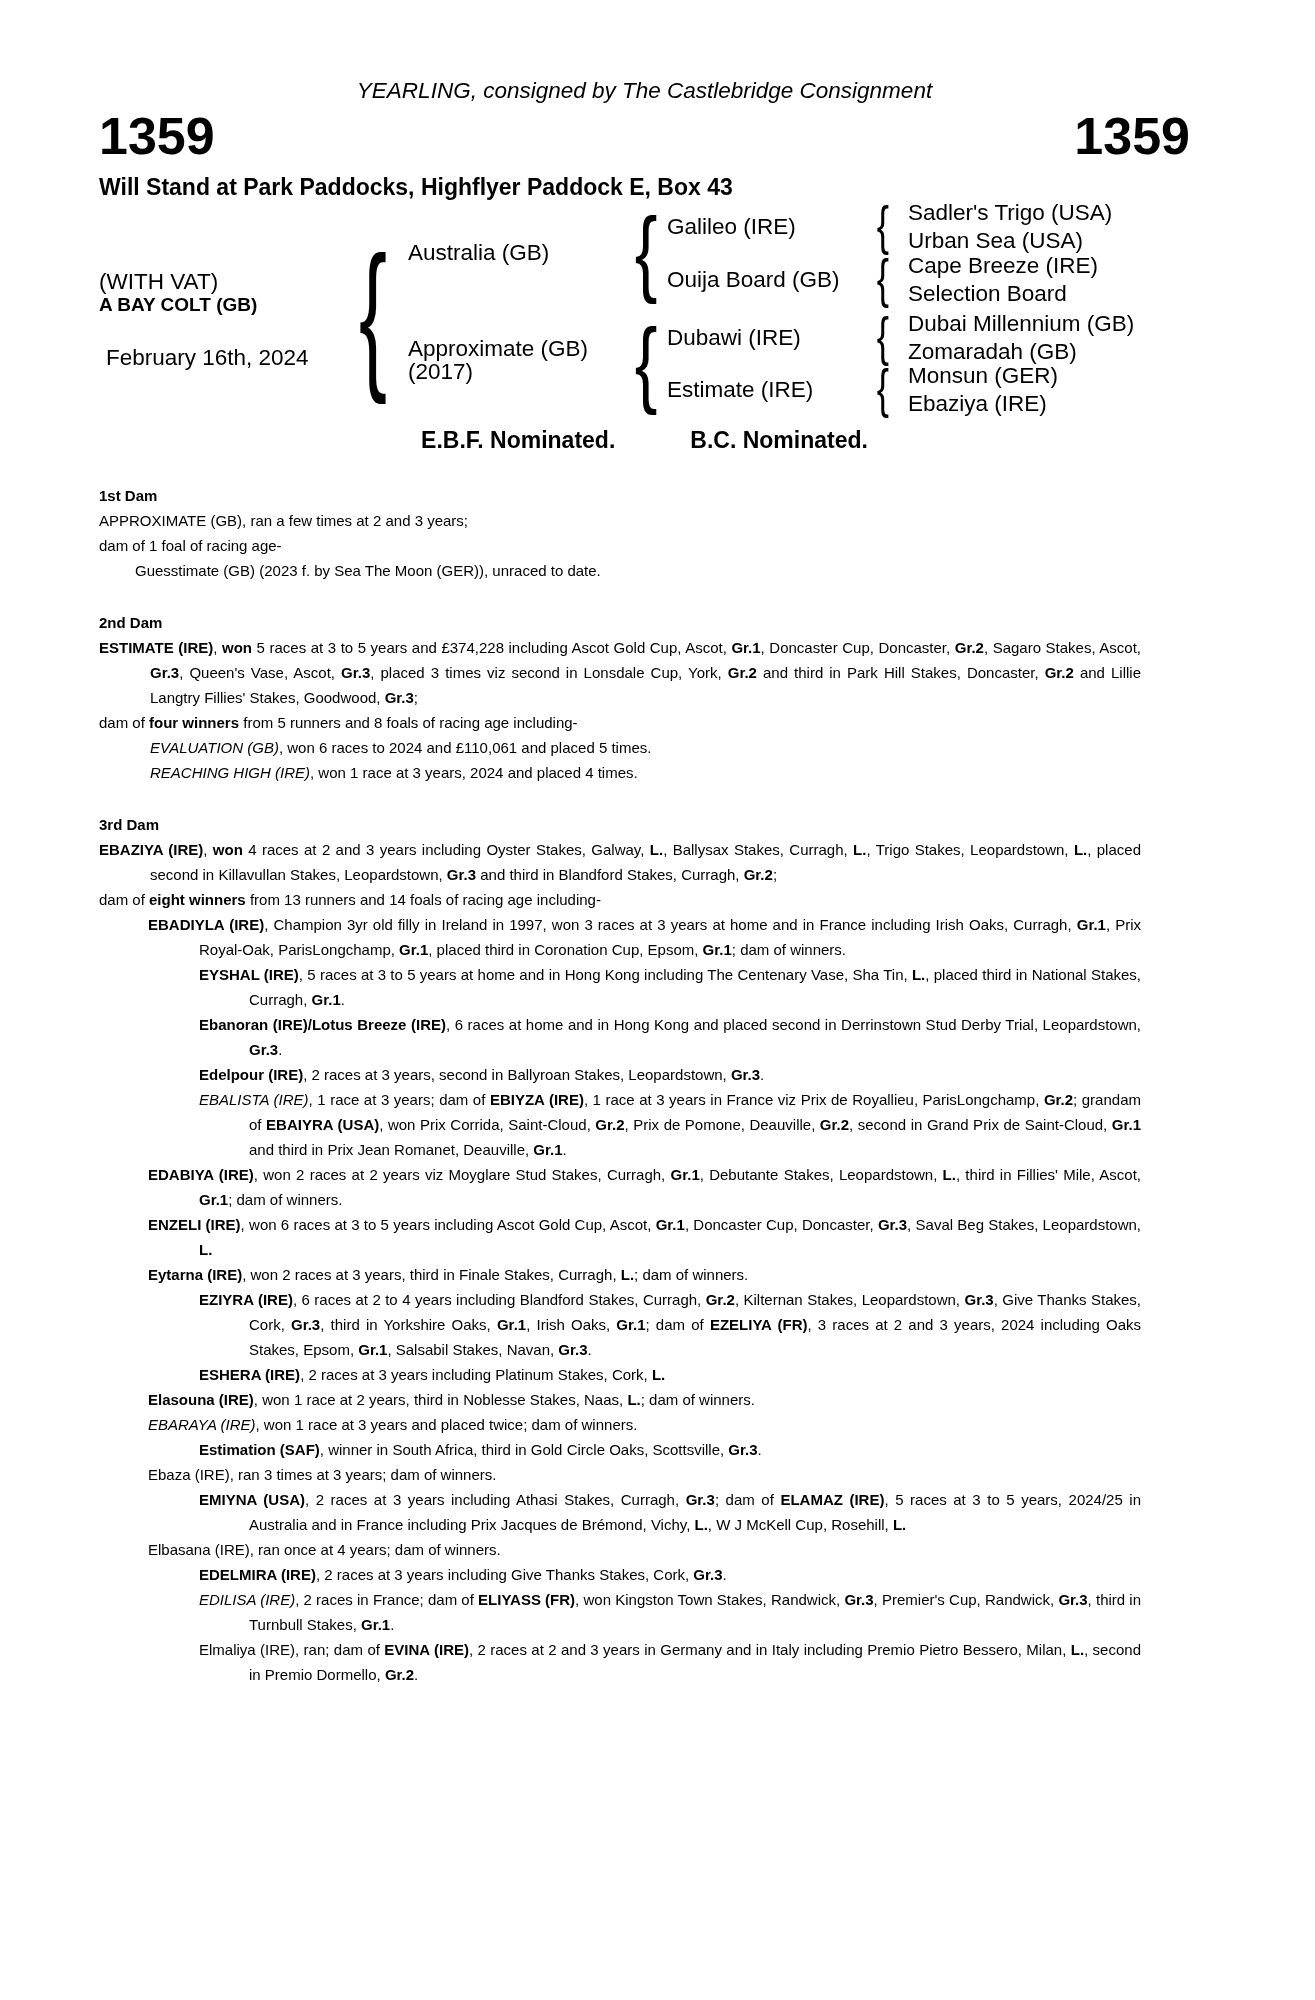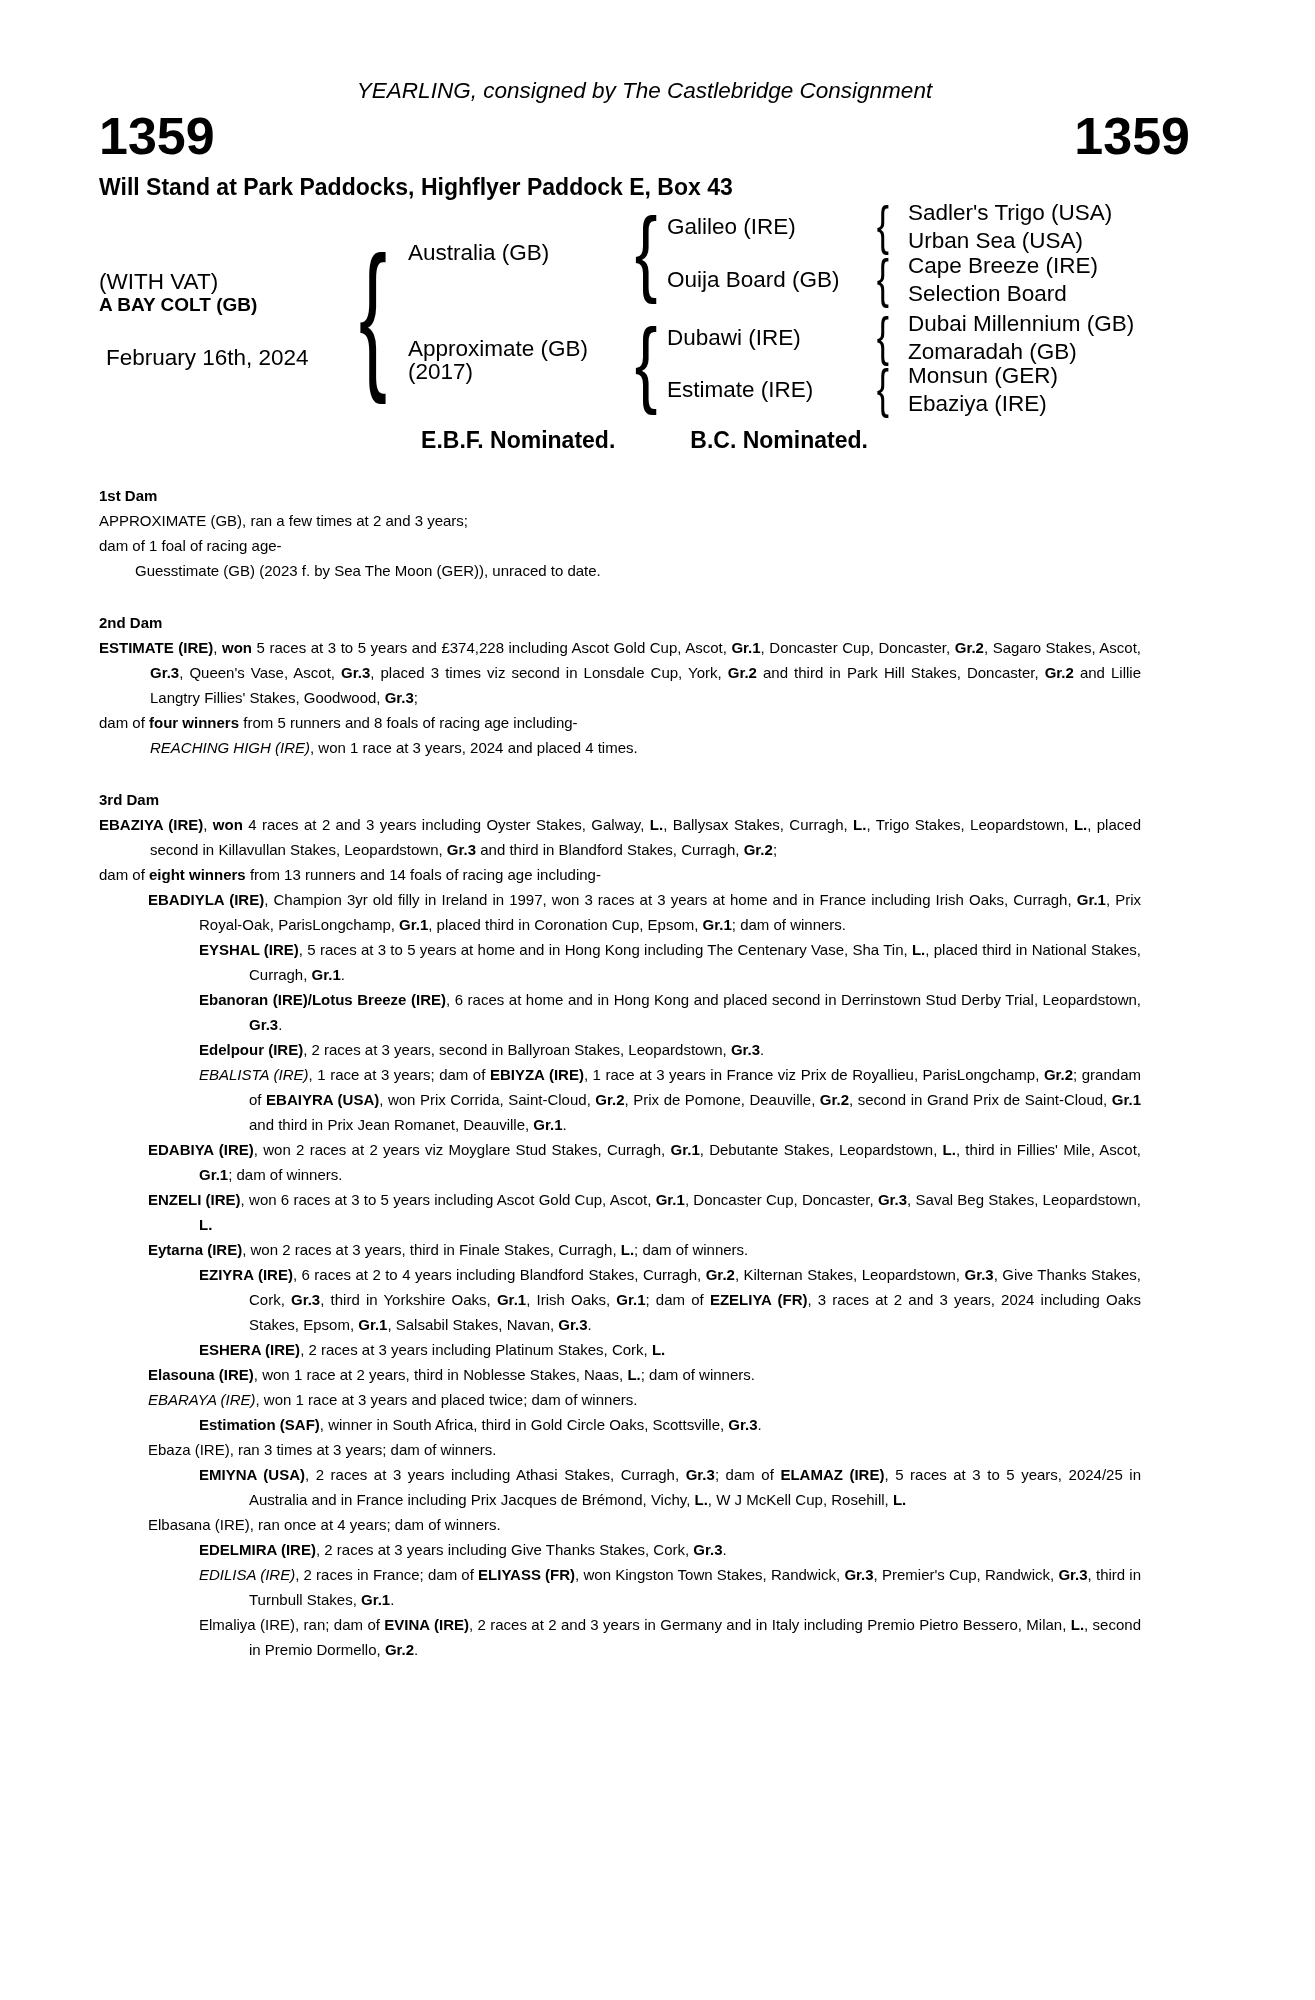--- a/index.html
+++ b/index.html
@@ -84,20 +84,21 @@
 </div>
 
 <div id="dam-sections">
     <div class="sec-heading">1st Dam</div>
     <div class="para lv-l0"><span>APPROXIMATE (GB), ran a few times at 2 and 3 years;</span></div>
     <div class="para lv-l0"><span>dam of 1 foal of racing age-</span></div>
     <div class="para lv-p1a"><span>Guesstimate (GB) (2023 f. by Sea The Moon (GER)), unraced to date.</span></div>
     <div class="sec-heading">2nd Dam</div>
     <div class="para lv-l0h"><span class="s-b">ESTIMATE (IRE)</span><span>, </span><span class="s-b">won</span><span> 5 races at 3 to 5 years and £374,228 including Ascot Gold Cup, Ascot, </span><span class="s-b">Gr.1</span><span>, Doncaster Cup, Doncaster, </span><span class="s-b">Gr.2</span><span>, Sagaro Stakes, Ascot, </span><span class="s-b">Gr.3</span><span>, Queen's Vase, Ascot, </span><span class="s-b">Gr.3</span><span>, placed 3 times viz second in Lonsdale Cup, York, </span><span class="s-b">Gr.2</span><span> and third in Park Hill Stakes, Doncaster, </span><span class="s-b">Gr.2</span><span> and Lillie Langtry Fillies' Stakes, Goodwood, </span><span class="s-b">Gr.3</span><span>;</span></div>
     <div class="para lv-l0"><span>dam of </span><span class="s-b">four winners</span><span> from 5 runners and 8 foals of racing age including-</span></div>
+    <div class="para lv-p2"><span class="s-i">EVALUATION (GB)</span><span>, won 6 races to 2024 and £110,061 and placed 5 times.</span></div>
     <div class="para lv-p2"><span class="s-i">REACHING HIGH (IRE)</span><span>, won 1 race at 3 years, 2024 and placed 4 times.</span></div>
     <div class="sec-heading">3rd Dam</div>
     <div class="para lv-l0h"><span class="s-b">EBAZIYA (IRE)</span><span>, </span><span class="s-b">won</span><span> 4 races at 2 and 3 years including Oyster Stakes, Galway, </span><span class="s-b">L.</span><span>, Ballysax Stakes, Curragh, </span><span class="s-b">L.</span><span>, Trigo Stakes, Leopardstown, </span><span class="s-b">L.</span><span>, placed second in Killavullan Stakes, Leopardstown, </span><span class="s-b">Gr.3</span><span> and third in Blandford Stakes, Curragh, </span><span class="s-b">Gr.2</span><span>;</span></div>
     <div class="para lv-l0"><span>dam of </span><span class="s-b">eight winners</span><span> from 13 runners and 14 foals of racing age including-</span></div>
     <div class="para lv-g1"><span class="s-b">EBADIYLA (IRE)</span><span>, Champion 3yr old filly in Ireland in 1997, won 3 races at 3 years at home and in France including Irish Oaks, Curragh, </span><span class="s-b">Gr.1</span><span>, Prix Royal-Oak, ParisLongchamp, </span><span class="s-b">Gr.1</span><span>, placed third in Coronation Cup, Epsom, </span><span class="s-b">Gr.1</span><span>; dam of winners.</span></div>
     <div class="para lv-g2"><span class="s-b">EYSHAL (IRE)</span><span>, 5 races at 3 to 5 years at home and in Hong Kong including The Centenary Vase, Sha Tin, </span><span class="s-b">L.</span><span>, placed third in National Stakes, Curragh, </span><span class="s-b">Gr.1</span><span>.</span></div>
     <div class="para lv-g2"><span class="s-b">Ebanoran (IRE)/Lotus Breeze (IRE)</span><span>, 6 races at home and in Hong Kong and placed second in Derrinstown Stud Derby Trial, Leopardstown, </span><span class="s-b">Gr.3</span><span>.</span></div>
     <div class="para lv-g2"><span class="s-b">Edelpour (IRE)</span><span>, 2 races at 3 years, second in Ballyroan Stakes, Leopardstown, </span><span class="s-b">Gr.3</span><span>.</span></div>
     <div class="para lv-g2"><span class="s-i">EBALISTA (IRE)</span><span>, 1 race at 3 years; dam of </span><span class="s-b">EBIYZA (IRE)</span><span>, 1 race at 3 years in France viz Prix de Royallieu, ParisLongchamp, </span><span class="s-b">Gr.2</span><span>; grandam of </span><span class="s-b">EBAIYRA (USA)</span><span>, won Prix Corrida, Saint-Cloud, </span><span class="s-b">Gr.2</span><span>, Prix de Pomone, Deauville, </span><span class="s-b">Gr.2</span><span>, second in Grand Prix de Saint-Cloud, </span><span class="s-b">Gr.1</span><span> and third in Prix Jean Romanet, Deauville, </span><span class="s-b">Gr.1</span><span>.</span></div>
     <div class="para lv-g1"><span class="s-b">EDABIYA (IRE)</span><span>, won 2 races at 2 years viz Moyglare Stud Stakes, Curragh, </span><span class="s-b">Gr.1</span><span>, Debutante Stakes, Leopardstown, </span><span class="s-b">L.</span><span>, third in Fillies' Mile, Ascot, </span><span class="s-b">Gr.1</span><span>; dam of winners.</span></div>

